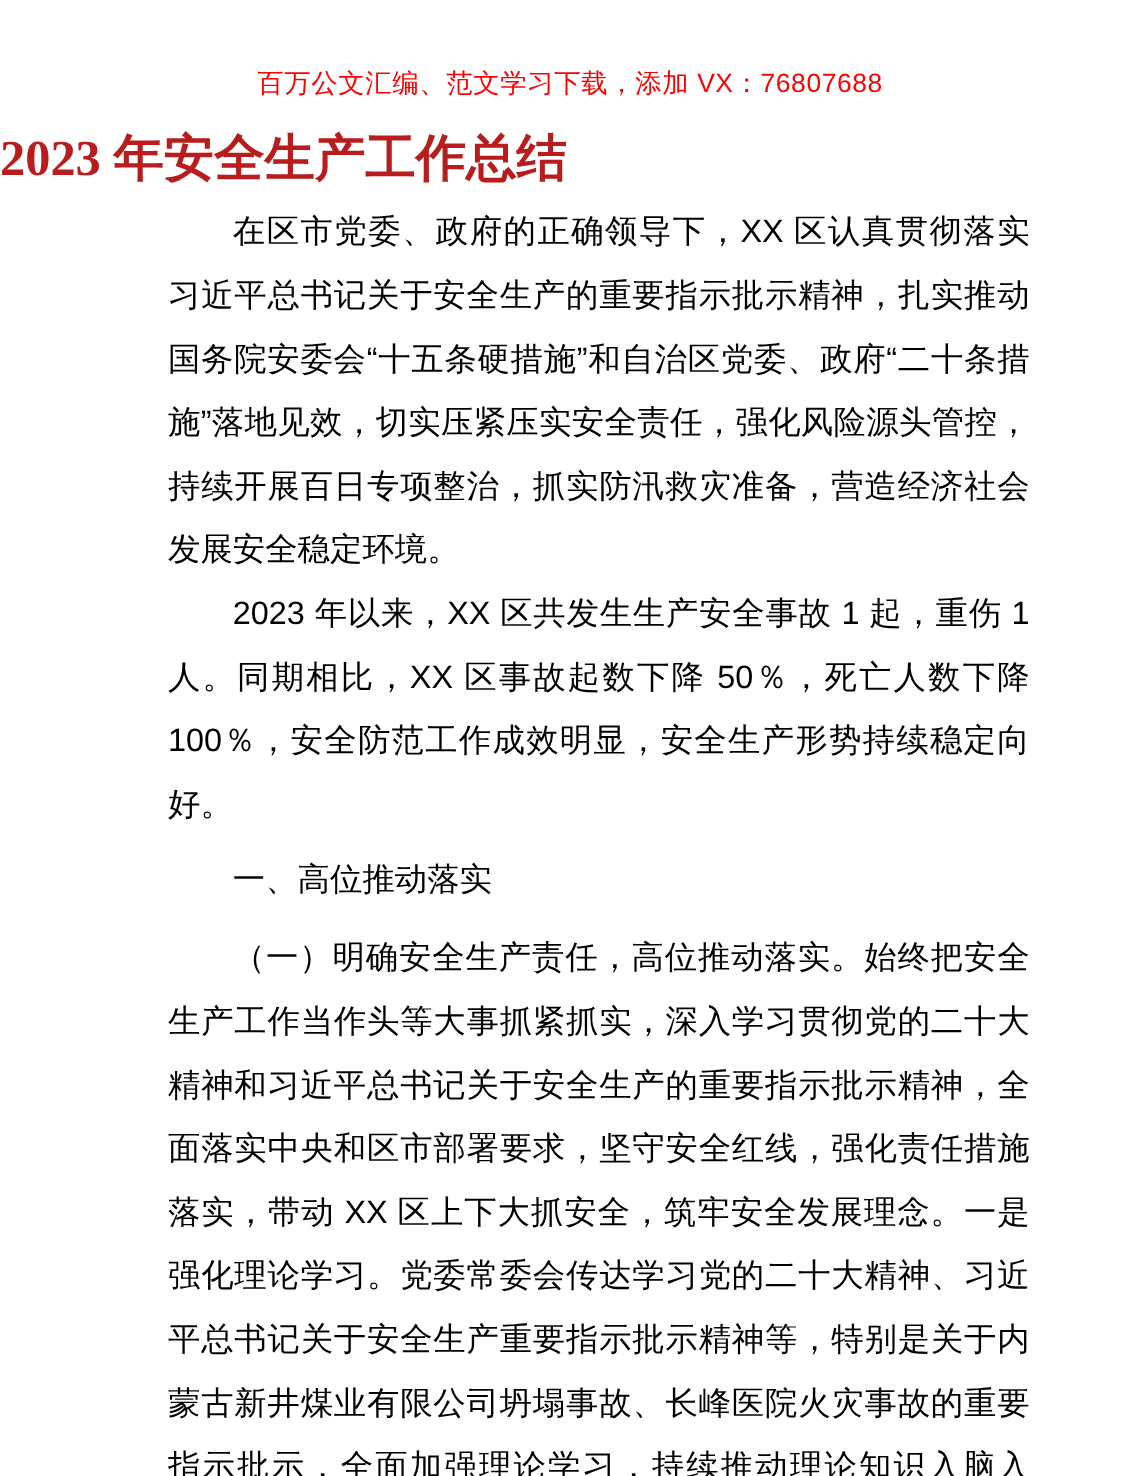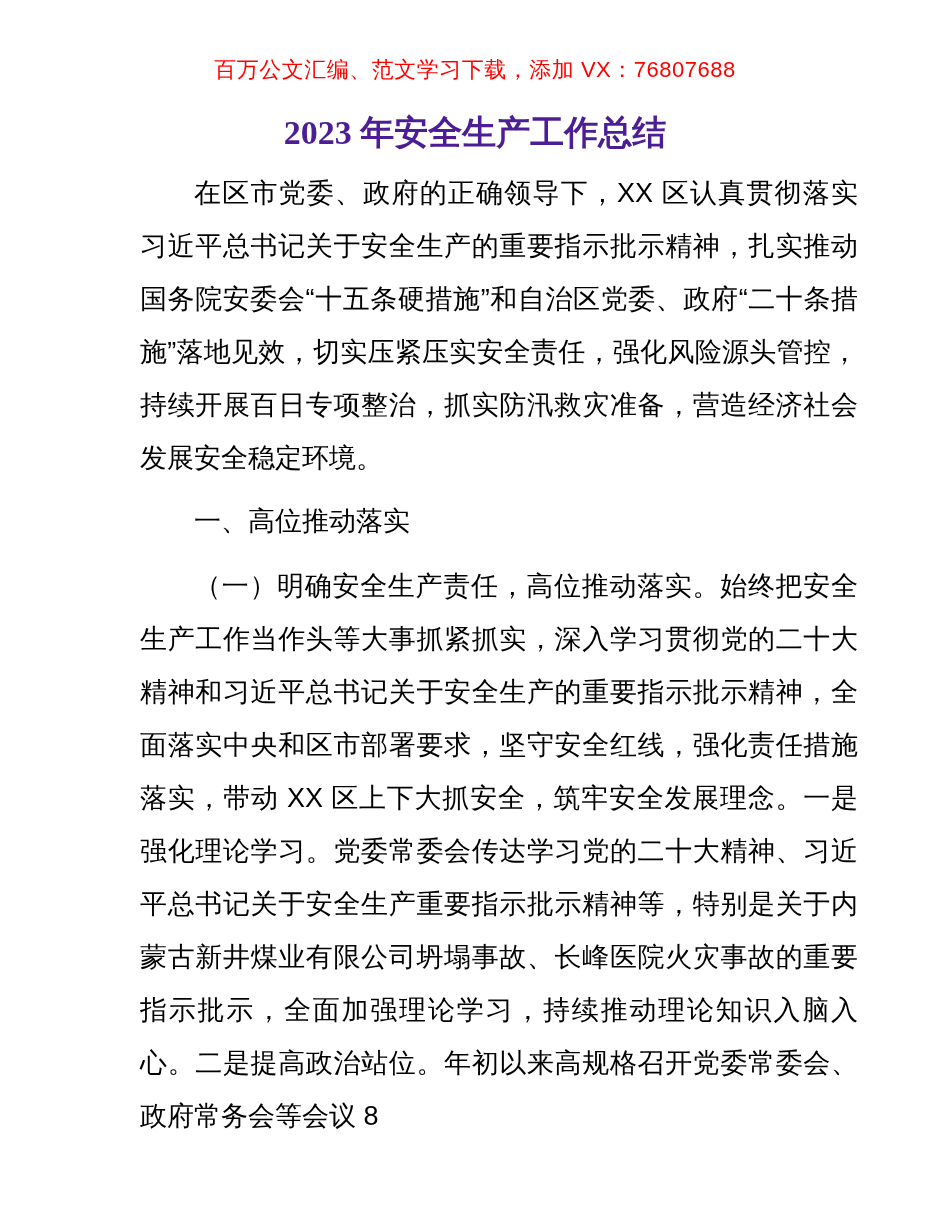--- a/index.html
+++ b/index.html
@@ -26,26 +26,26 @@
     line-height: 28px;
     color: #ff0000;
     font-family: "Liberation Sans", sans-serif;
     letter-spacing: 0.5px;
   }
   .doc-title {
     position: absolute;
     top: 108px;
     left: 0;
     width: 950px;
-    text-align: center;
-    font-size: 34px;
+    text-align: left;
+    font-size: 42px;
     line-height: 50px;
     font-weight: 700;
     font-family: "Liberation Serif", serif;
-    color: #4c1d95;
+    color: #b91c1c;
   }
   .doc-body {
     position: absolute;
     top: 167px;
     left: 140px;
     width: 718px;
     font-size: 27px;
     line-height: 53px;
     text-align: justify;
     text-justify: inter-ideograph;
@@ -65,17 +65,18 @@
 <body>
 
 <div class="page">
 
   <div class="promo-notice">百万公文汇编、范文学习下载，添加 VX：76807688</div>
 
   <div class="doc-title">2023 年安全生产工作总结</div>
 
   <div class="doc-body">
     <p class="body-paragraph">在区市党委、政府的正确领导下，XX 区认真贯彻落实习近平总书记关于安全生产的重要指示批示精神，扎实推动国务院安委会“十五条硬措施”和自治区党委、政府“二十条措施”落地见效，切实压紧压实安全责任，强化风险源头管控，持续开展百日专项整治，抓实防汛救灾准备，营造经济社会发展安全稳定环境。</p>
+    <p class="body-paragraph">2023 年以来，XX 区共发生生产安全事故 1 起，重伤 1 人。同期相比，XX 区事故起数下降 50％，死亡人数下降 100％，安全防范工作成效明显，安全生产形势持续稳定向好。</p>
     <p class="section-heading">一、高位推动落实</p>
     <p class="body-paragraph">（一）明确安全生产责任，高位推动落实。始终把安全生产工作当作头等大事抓紧抓实，深入学习贯彻党的二十大精神和习近平总书记关于安全生产的重要指示批示精神，全面落实中央和区市部署要求，坚守安全红线，强化责任措施落实，带动 XX 区上下大抓安全，筑牢安全发展理念。一是强化理论学习。党委常委会传达学习党的二十大精神、习近平总书记关于安全生产重要指示批示精神等，特别是关于内蒙古新井煤业有限公司坍塌事故、长峰医院火灾事故的重要指示批示，全面加强理论学习，持续推动理论知识入脑入心。二是提高政治站位。年初以来高规格召开党委常委会、政府常务会等会议 8</p>
   </div>
 
 </div>
 
 </body></html>

